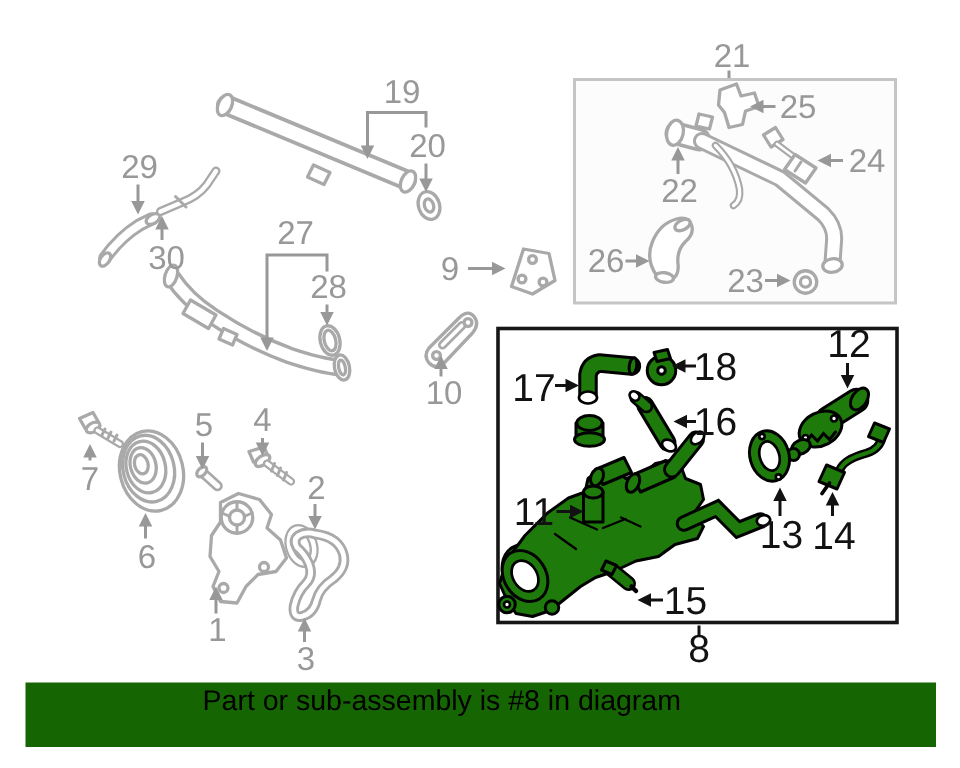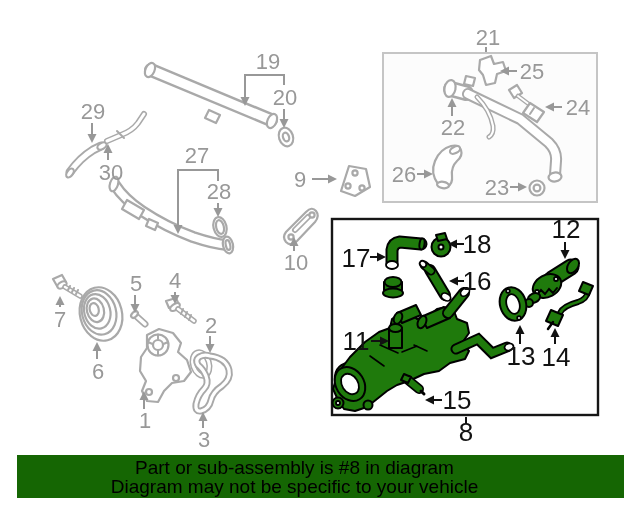--- a/index.html
+++ b/index.html
@@ -318,15 +318,14 @@
         <polygon points="92,143 96.5,134 87.5,134" fill="#989898"></polygon>
         <text x="93" y="111" fill="#989898" font-size="22" text-anchor="middle" dominant-baseline="central">29</text>
         <polyline points="108,160 108,147" fill="none" stroke="#989898" stroke-width="2"></polyline>
         <polygon points="108,144 103.5,153 112.5,153" fill="#989898"></polygon>
         <text x="111" y="172" fill="#989898" font-size="22" text-anchor="middle" dominant-baseline="central">30</text>
       </g>
 </svg>
 
 <div class="banner">
   <div>Part or sub-assembly is #8 in diagram</div>
-  <div>Diagram may not be specific to your vehicle</div>
 </div>
 </div>
 
 </body></html>

